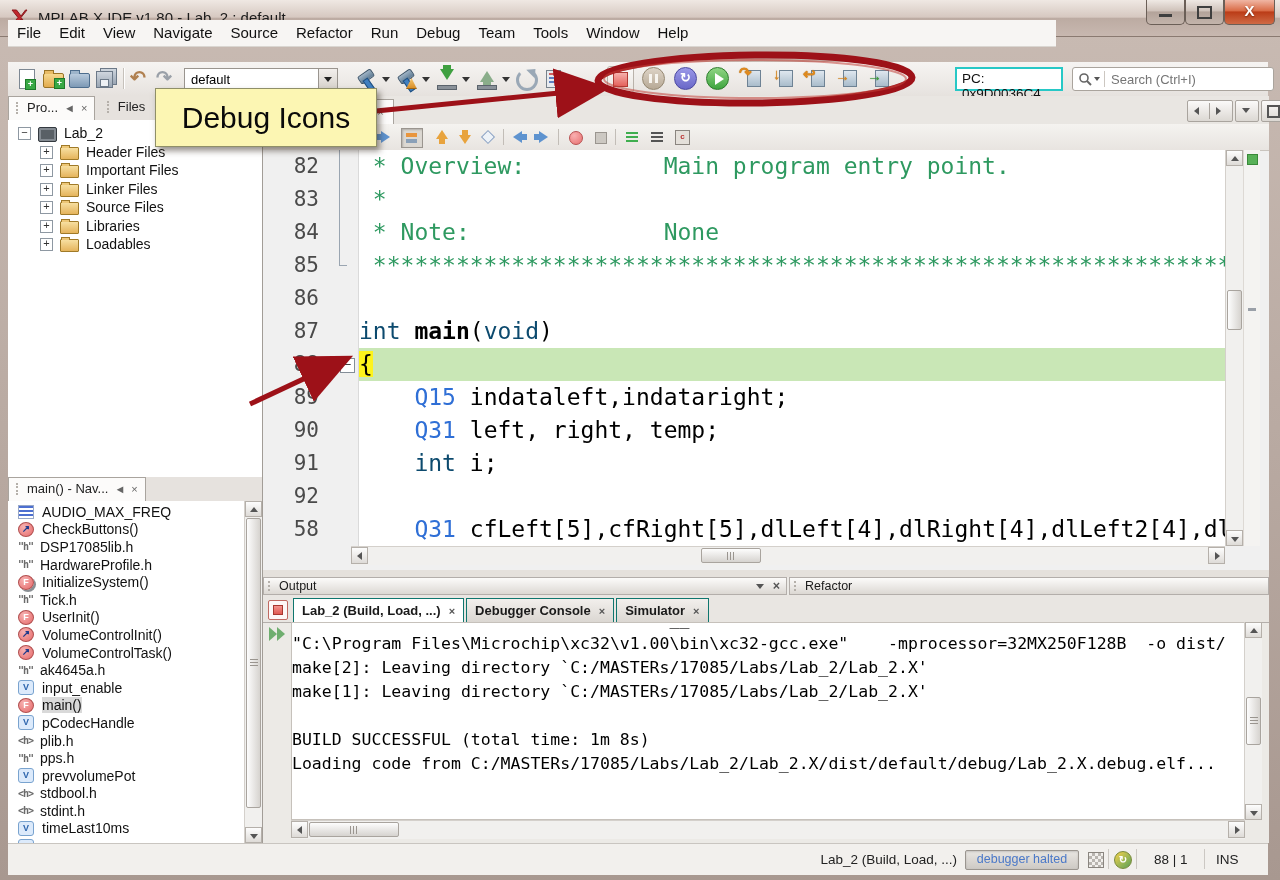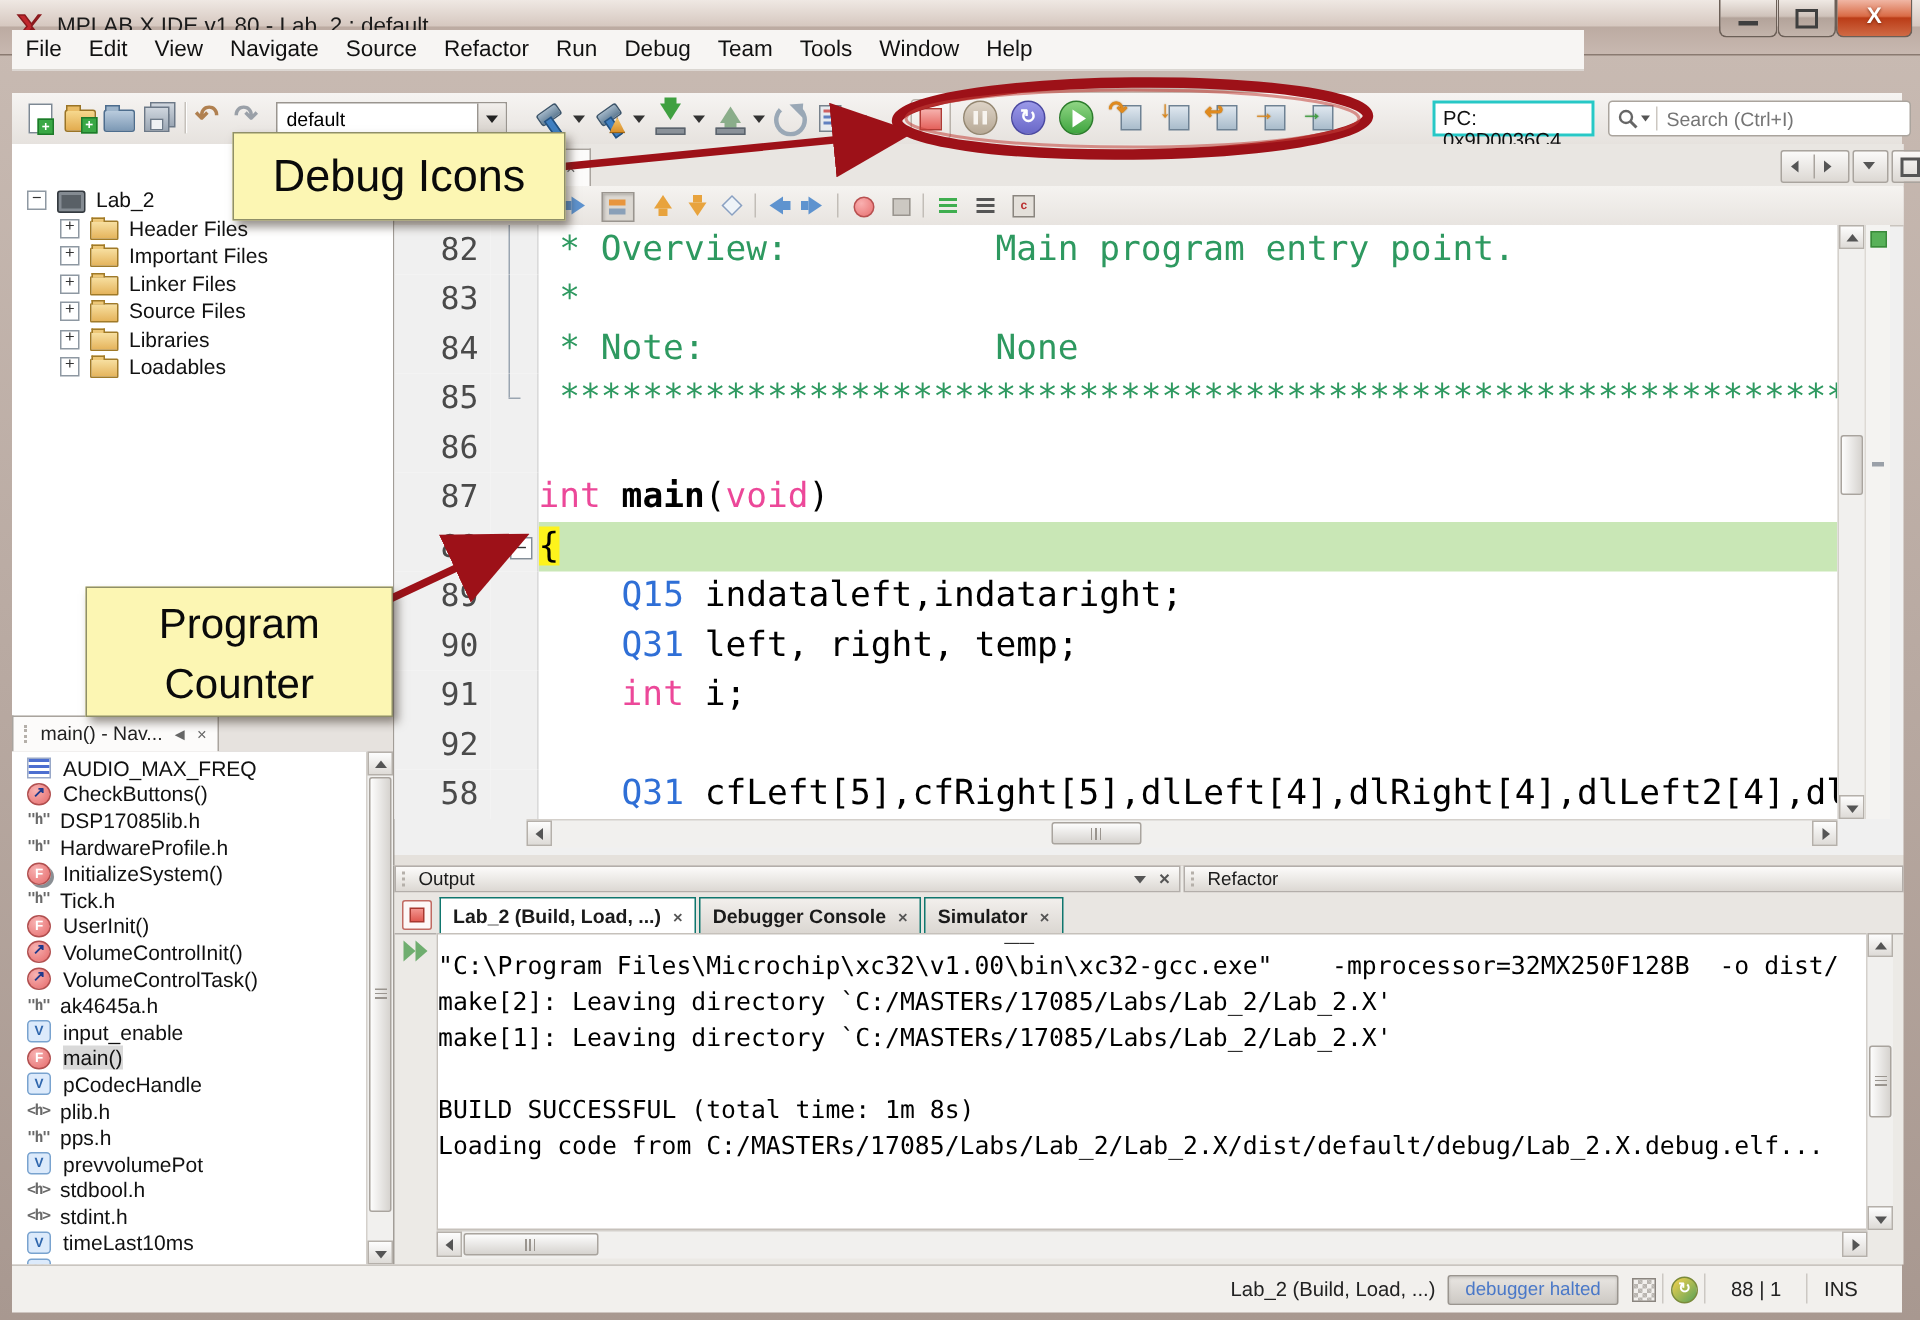--- a/index.html
+++ b/index.html
@@ -146,21 +146,21 @@
   .ln{width:56px;flex:0 0 56px;text-align:right;padding-right:8px;background:#f0f0f0;color:#4a4a4a;font-family:"DejaVu Sans Mono",monospace;font-size:21px;line-height:33px;}
   .fold{width:31px;flex:0 0 31px;background:#f0f0f0;border-right:1px solid #dadada;position:relative;}
   .fold.fline::before{content:"";position:absolute;left:12px;top:0;bottom:0;border-left:1px solid #9aa5b1;}
   .fold.fend::before{content:"";position:absolute;left:12px;top:0;height:16px;border-left:1px solid #9aa5b1;}
   .fold.fend::after{content:"";position:absolute;left:12px;top:16px;width:8px;border-top:1px solid #9aa5b1;}
   .fminus{position:absolute;right:3px;top:10px;width:13px;height:13px;border:1px solid #848e98;background:#fff;font-size:13px;line-height:11px;text-align:center;color:#333;}
   .pcarrow{position:absolute;left:1px;top:14px;width:9px;height:5px;background:#49a546;border:1px solid #2e7d32;}
   .pcarrow::after{content:"";position:absolute;left:9px;top:-5px;border-left:8px solid #49a546;border-top:7px solid transparent;border-bottom:7px solid transparent;}
   .src{flex:1;font-family:"DejaVu Sans Mono",monospace;font-size:23px;line-height:33px;white-space:pre;overflow:hidden;color:#000;}
   .crow.pcline .src{background:#c9e7b6;}
-  .s-comment{color:#2e9960;} .s-kw{color:#ec4899;} .s-type{color:#2f6fd6;} .s-fn{font-weight:bold;color:#000;}
+  .s-comment{color:#2e9960;} .s-kw{color:#0c4a6e;} .s-type{color:#2f6fd6;} .s-fn{font-weight:bold;color:#000;}
   .s-brhl{background:#fdf31c;}
   .stripe{position:absolute;right:9px;top:54px;width:16px;height:396px;background:#f4f3f1;border-left:1px solid #ddd9d4;}
   .stripe .ok{position:absolute;left:3px;top:4px;width:9px;height:9px;background:#58b158;border:1px solid #3a8a3a;}
   .stripe .mk{position:absolute;left:4px;top:158px;width:8px;height:3px;background:#9aa0a8;}
   
   .splitbar{left:262px;top:570px;width:1006px;height:7px;background:#e5e1dc;border-left:1px solid #a29d97;}
   .outzone{left:262px;top:577px;width:1006px;height:266px;background:#eceae6;border-left:1px solid #a29d97;}
   .ohdr{position:absolute;top:0;height:18px;background:linear-gradient(#fcfbfa,#dcd8d3);border:1px solid #b3aeaa;box-sizing:border-box;font-size:12.5px;color:#1a1a1a;line-height:16px;}
   .ohdr .handle{display:inline-block;width:3px;height:10px;margin:0 6px 0 4px;border-left:2px dotted #b5b0aa;vertical-align:-1px;}
   .otabs{position:absolute;left:0;top:18px;right:0;height:27px;background:#e9e6e2;border-bottom:1px solid #b3aeaa;}
@@ -303,20 +303,24 @@
         <line x1="9" y1="9" x2="13" y2="13" stroke="#666" stroke-width="2"></line>
       </svg>
       <span style="position:absolute;left:21px;top:9px;border-left:3.5px solid transparent;border-right:3.5px solid transparent;border-top:4px solid #555"></span>
       <span class="sdiv"></span>
       <input placeholder="Search (Ctrl+I)" style="">
     </div>
   </div>
 
   <div class="abs leftcol">
     <div class="abs projects">
+      <div class="panel-tabs">
+        <span class="ptab sel"><span class="handle"></span><span>Pro...</span><span class="mini-ic">◄</span><span class="mini-ic">×</span></span>
+        <span class="ptab"><span class="handle"></span><span>Files</span></span>
+      </div>
       <div class="ptree" id="ptree">
           <div class="trow" style="margin-top: 4px;">
             <span class="t-exp" style="left:10px">−</span>
             <span class="t-chip"></span>
             <span class="t-label" style="left:56px">Lab_2</span>
           </div>
           <div class="trow">
             <span class="t-exp" style="left:32px">+</span>
             <span class="t-folder"></span>
             <span class="t-label" style="left:78px">Header Files</span>
@@ -672,18 +676,14 @@
     </defs>
     <ellipse cx="755" cy="79" rx="157" ry="24" fill="none" stroke="#9d1118" stroke-width="7" transform="rotate(-0.6 755 79)"></ellipse>
     <ellipse cx="755" cy="79" rx="151" ry="19" fill="none" stroke="#c2413a" stroke-width="2" opacity="0.55"></ellipse>
     <line x1="376" y1="111" x2="600" y2="89" stroke="#9d1118" stroke-width="5" marker-end="url(#ah)"></line>
     <line x1="250" y1="404" x2="344" y2="360" stroke="#9d1118" stroke-width="5" marker-end="url(#ah)"></line>
   </svg>
 
   <div class="callout co-debug">
     <span>Debug Icons</span>
   </div>
-  <div class="callout co-pc">
-    <div>Program</div>
-    <div>Counter</div>
-  </div>
 
 </div>
 
 </body></html>

